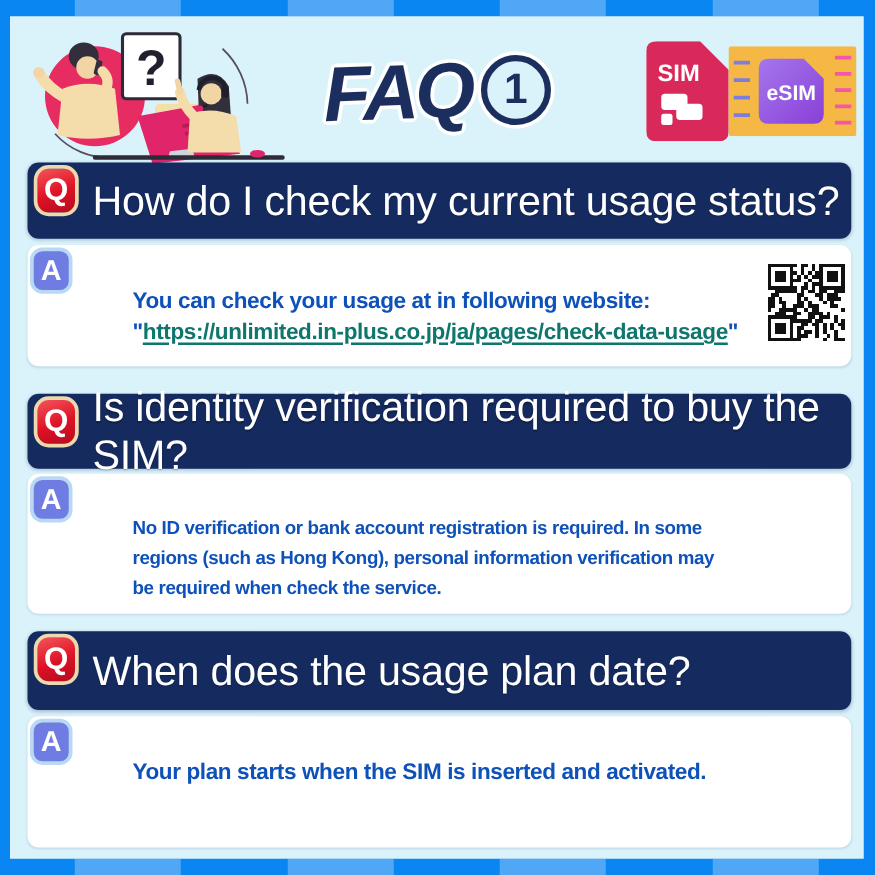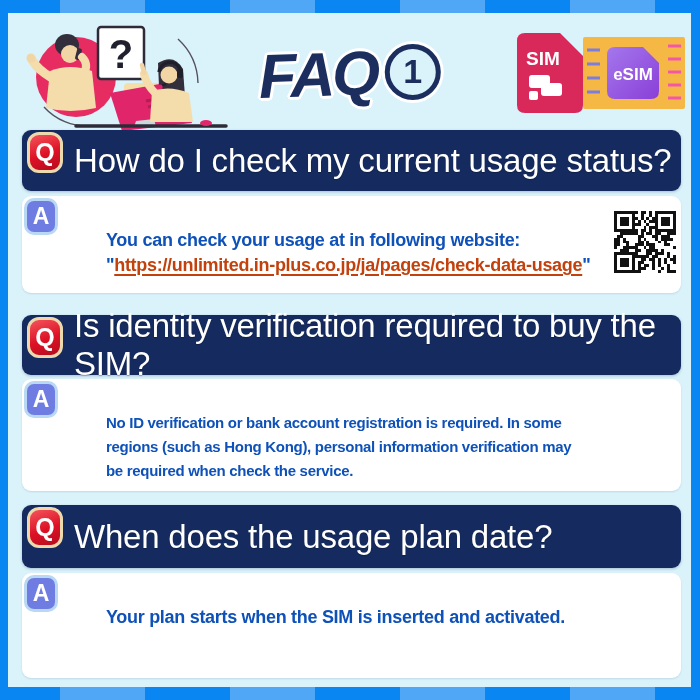--- a/index.html
+++ b/index.html
@@ -69,21 +69,21 @@
     background:#6f7de3;border:3px solid #b9d8f4;border-radius:10px;box-sizing:border-box;
     display:flex;align-items:center;justify-content:center;
     color:#fff;font-size:23px;font-weight:bold;
   }
   .answer{
     position:absolute;left:44px;top:32px;
     color:#0e51b8;font-weight:bold;font-size:18px;letter-spacing:-0.3px;margin-left:40px;
   }
   .answer .line{white-space:nowrap;line-height:25px;}
   .answer-wrap .line{line-height:24px;font-size:15px;}
-  .url-link{color:#c2410c;text-decoration:underline;text-decoration-thickness:2px;text-underline-offset:3px;}
+  .url-link{color:#0f766e;text-decoration:underline;text-decoration-thickness:2px;text-underline-offset:3px;}
   .qr{position:absolute;right:5px;top:15px;width:62px;height:62px;}
   
   #sec1{top:117px;} #sec1 .qbar{height:61px;} #sec1 .abox{height:97px;}
   #sec2{top:302px;} #sec2 .qbar{height:60px;} #sec2 .abox{height:112px;margin-top:4px;}
   #sec3{top:492px;} #sec3 .qbar{height:63px;} #sec3 .abox{height:105px;}
 </style>
 </head>
 <body>
 
 <div class="edge-h edge-top"></div>

